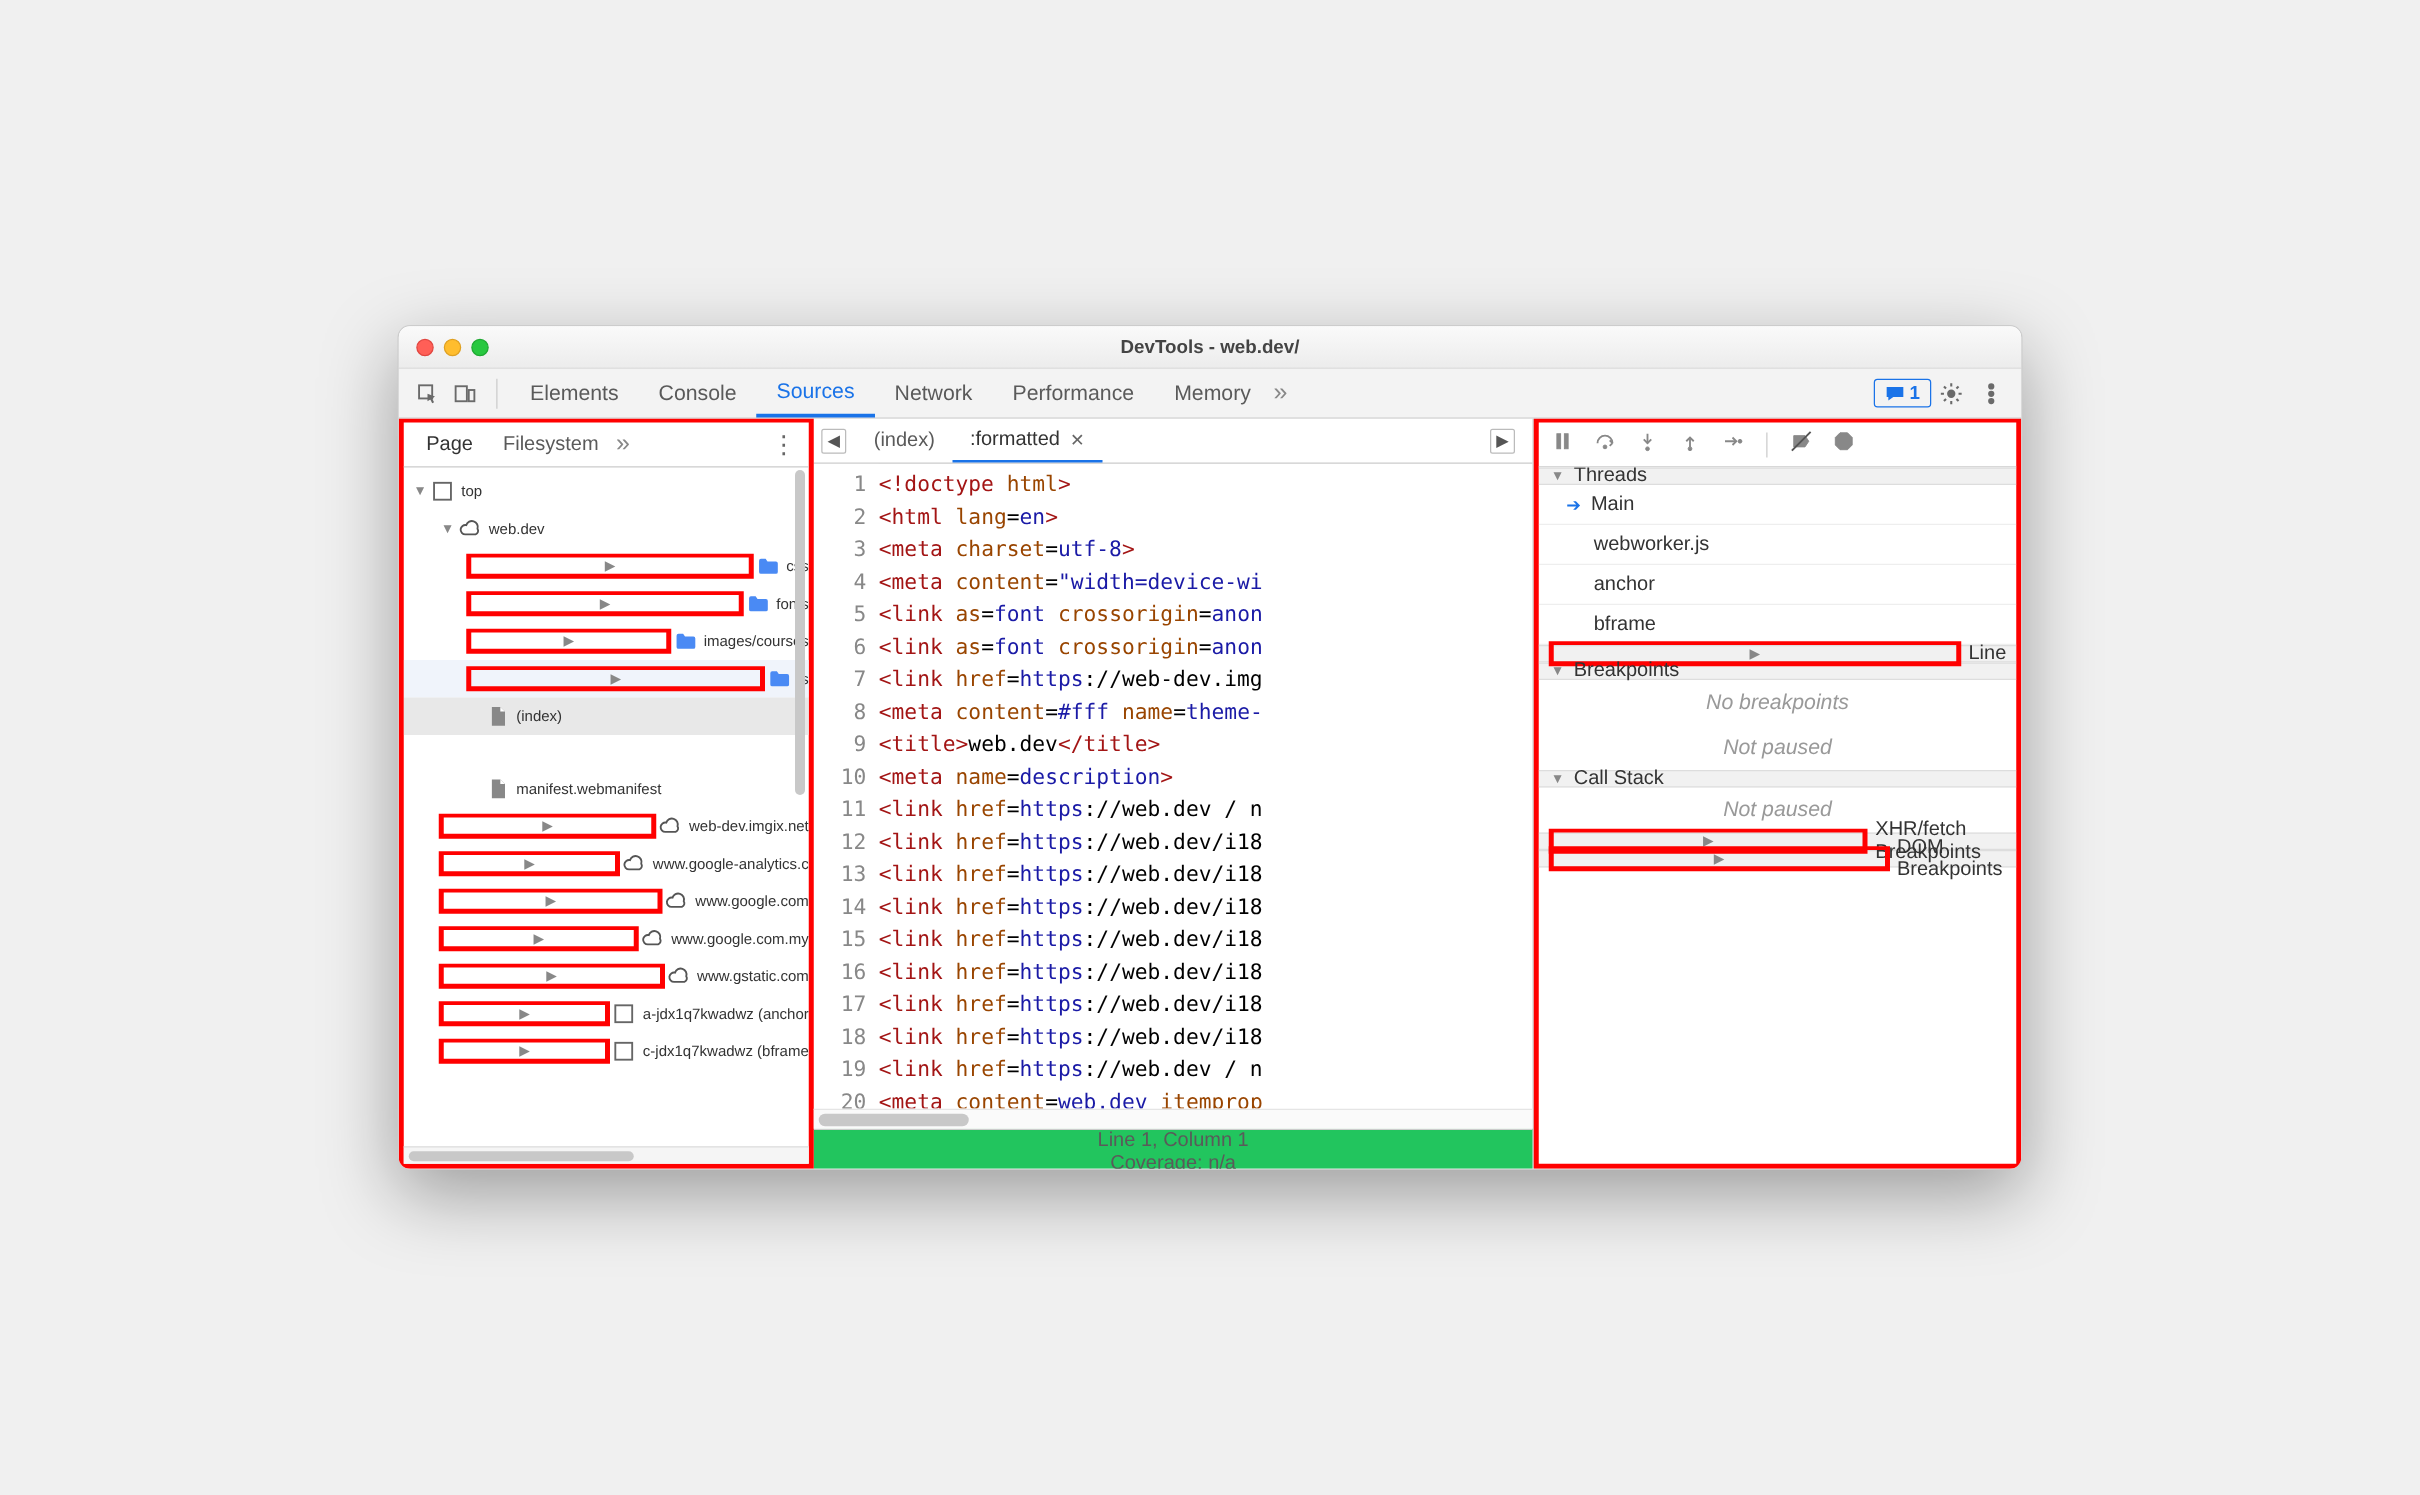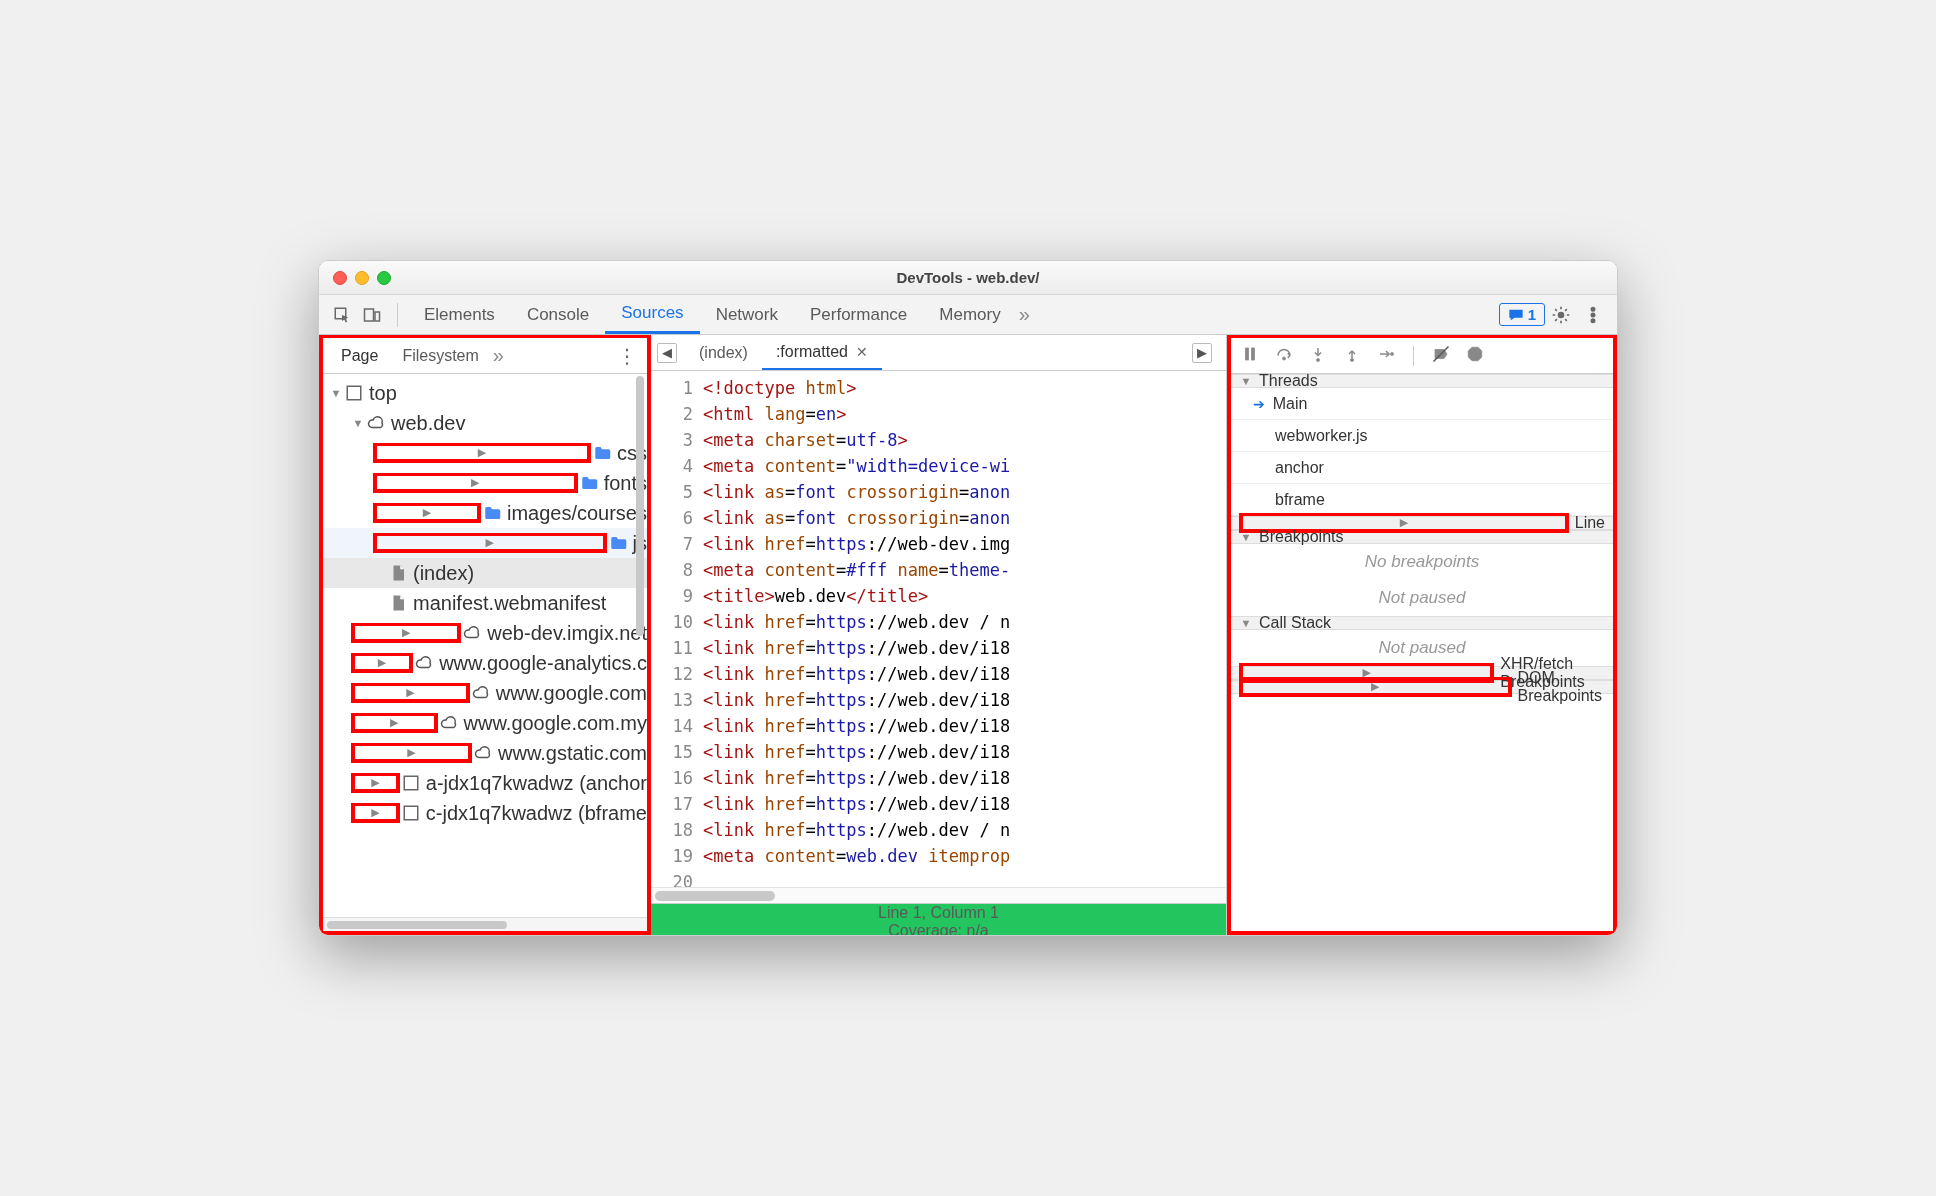--- a/index.html
+++ b/index.html
@@ -50,21 +50,21 @@
 .mt-badge { display:flex; align-items:center; gap:4px; border:1px solid #1a73e8; color:#1a73e8; padding:2px 8px; border-radius:3px; font-size:15px; font-weight:700;}
 .mt-badge svg{width:16px;height:14px;fill:#1a73e8;}
 .gear svg,.kebab svg{width:20px;height:20px;fill:#6a6a6a;}
 .panels { display:flex; height: 600px; background:#fff;}
 .left { width: 332px; border-right:1px solid #ccc; border: 4px solid #f00; border-top-width:3px; display:flex; flex-direction:column; position:relative;}
 .left-tabs { height:36px; display:flex; align-items:center; border-bottom:1px solid #ccc; padding:16px 6px;text-align:right;}
 .ltab { padding:0 12px; font-size:16px; color:#5a5a5a; height:100%; display:flex; align-items:center;}
 .ltab.active{color:#333;}
 .lmore{margin-left:2px;color:#888;font-size:20px;}
 .lkebab{margin-left:auto;font-size:20px;padding:0 4px;color:#666;}
-.tree { flex:1; overflow:auto; font-size:20px; padding-top:4px; position:relative;}
+.tree { flex:1; overflow:auto; font-size:12px; padding-top:4px; position:relative;}
 .trow { display:flex; align-items:center; height:30px; padding-left:6px; white-space:nowrap; cursor:pointer;}
 .trow.selected{background:#e8e8e8;}
 .trow.hover{background:#f0f4fb;}
 .arr{width:14px;display:inline-block;color:#888;font-size:11px;text-align:center;}
 .arr.down::before{content:"▼";}
 .arr.right::before{content:"▶";}
 .arr.none::before{content:"";}
 .ticon{width:18px;height:18px;margin:0 6px 0 2px;display:inline-flex;align-items:center;justify-content:center;}
 .ticon svg{width:18px;height:18px;}
 .folder svg{fill:#4a8af4;}
@@ -230,21 +230,21 @@
           <div class="trow selected" style="padding-left: 50px;">
             <span class="arr none"></span>
             <span class="ticon file">
               <svg viewBox="0 0 24 24">
                 <path d="M6 2h9l5 5v15H6z"></path>
                 <path d="M15 2v5h5" fill="#fff"></path>
               </svg>
             </span>
             <span class="tlabel">(index)</span>
           </div>
-          <div class="trow" style="padding-left: 50px;">
+          <div class="trow" style="padding-left: 50px; margin-top: 28px;">
             <span class="arr none"></span>
             <span class="ticon file">
               <svg viewBox="0 0 24 24">
                 <path d="M6 2h9l5 5v15H6z"></path>
                 <path d="M15 2v5h5" fill="#fff"></path>
               </svg>
             </span>
             <span class="tlabel">manifest.webmanifest</span>
           </div>
           <div class="trow" style="padding-left: 28px;">
@@ -362,20 +362,21 @@
         <div class="codelines" id="code-slot">
             <div class="codeline"><span class="punc">&lt;!</span><span class="tag">doctype</span><span class="txt"> </span><span class="attn">html</span><span class="punc">&gt;</span></div>
             <div class="codeline"><span class="punc">&lt;</span><span class="tag">html</span><span class="txt"> </span><span class="attn">lang</span><span class="txt">=</span><span class="attv">en</span><span class="punc">&gt;</span></div>
             <div class="codeline"><span class="txt">    </span><span class="punc">&lt;</span><span class="tag">meta</span><span class="txt"> </span><span class="attn">charset</span><span class="txt">=</span><span class="attv">utf-8</span><span class="punc">&gt;</span></div>
             <div class="codeline"><span class="txt">    </span><span class="punc">&lt;</span><span class="tag">meta</span><span class="txt"> </span><span class="attn">content</span><span class="txt">=</span><span class="attv">"width=device-wi</span></div>
             <div class="codeline"><span class="txt">    </span><span class="punc">&lt;</span><span class="tag">link</span><span class="txt"> </span><span class="attn">as</span><span class="txt">=</span><span class="attv">font</span><span class="txt"> </span><span class="attn">crossorigin</span><span class="txt">=</span><span class="attv">anon</span></div>
             <div class="codeline"><span class="txt">    </span><span class="punc">&lt;</span><span class="tag">link</span><span class="txt"> </span><span class="attn">as</span><span class="txt">=</span><span class="attv">font</span><span class="txt"> </span><span class="attn">crossorigin</span><span class="txt">=</span><span class="attv">anon</span></div>
             <div class="codeline"><span class="txt">    </span><span class="punc">&lt;</span><span class="tag">link</span><span class="txt"> </span><span class="attn">href</span><span class="txt">=</span><span class="attv">https</span><span class="txt">://web-dev.img</span></div>
             <div class="codeline"><span class="txt">    </span><span class="punc">&lt;</span><span class="tag">meta</span><span class="txt"> </span><span class="attn">content</span><span class="txt">=</span><span class="attv">#fff</span><span class="txt"> </span><span class="attn">name</span><span class="txt">=</span><span class="attv">theme-</span></div>
             <div class="codeline"><span class="txt">    </span><span class="punc">&lt;</span><span class="tag">title</span><span class="punc">&gt;</span><span class="txt">web.dev</span><span class="punc">&lt;/</span><span class="tag">title</span><span class="punc">&gt;</span></div>
+            <div class="codeline"><span class="txt">    </span><span class="punc">&lt;</span><span class="tag">meta</span><span class="txt"> </span><span class="attn">name</span><span class="txt">=</span><span class="attv">description</span><span class="punc">&gt;</span></div>
             <div class="codeline"><span class="txt">    </span><span class="punc">&lt;</span><span class="tag">link</span><span class="txt"> </span><span class="attn">href</span><span class="txt">=</span><span class="attv">https</span><span class="txt">://web.dev / n</span></div>
             <div class="codeline"><span class="txt">    </span><span class="punc">&lt;</span><span class="tag">link</span><span class="txt"> </span><span class="attn">href</span><span class="txt">=</span><span class="attv">https</span><span class="txt">://web.dev/i18</span></div>
             <div class="codeline"><span class="txt">    </span><span class="punc">&lt;</span><span class="tag">link</span><span class="txt"> </span><span class="attn">href</span><span class="txt">=</span><span class="attv">https</span><span class="txt">://web.dev/i18</span></div>
             <div class="codeline"><span class="txt">    </span><span class="punc">&lt;</span><span class="tag">link</span><span class="txt"> </span><span class="attn">href</span><span class="txt">=</span><span class="attv">https</span><span class="txt">://web.dev/i18</span></div>
             <div class="codeline"><span class="txt">    </span><span class="punc">&lt;</span><span class="tag">link</span><span class="txt"> </span><span class="attn">href</span><span class="txt">=</span><span class="attv">https</span><span class="txt">://web.dev/i18</span></div>
             <div class="codeline"><span class="txt">    </span><span class="punc">&lt;</span><span class="tag">link</span><span class="txt"> </span><span class="attn">href</span><span class="txt">=</span><span class="attv">https</span><span class="txt">://web.dev/i18</span></div>
             <div class="codeline"><span class="txt">    </span><span class="punc">&lt;</span><span class="tag">link</span><span class="txt"> </span><span class="attn">href</span><span class="txt">=</span><span class="attv">https</span><span class="txt">://web.dev/i18</span></div>
             <div class="codeline"><span class="txt">    </span><span class="punc">&lt;</span><span class="tag">link</span><span class="txt"> </span><span class="attn">href</span><span class="txt">=</span><span class="attv">https</span><span class="txt">://web.dev/i18</span></div>
             <div class="codeline"><span class="txt">    </span><span class="punc">&lt;</span><span class="tag">link</span><span class="txt"> </span><span class="attn">href</span><span class="txt">=</span><span class="attv">https</span><span class="txt">://web.dev / n</span></div>
             <div class="codeline"><span class="txt">    </span><span class="punc">&lt;</span><span class="tag">meta</span><span class="txt"> </span><span class="attn">content</span><span class="txt">=</span><span class="attv">web.dev</span><span class="txt"> </span><span class="attn">itemprop</span></div>

